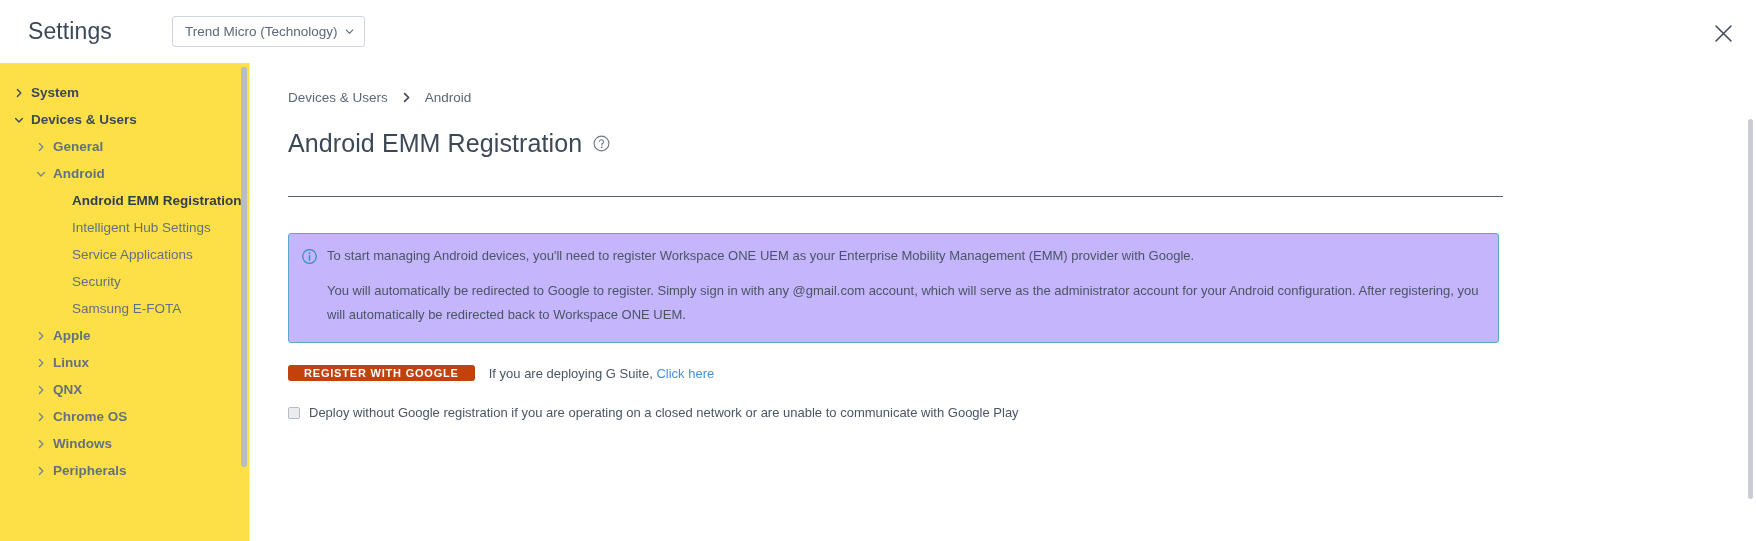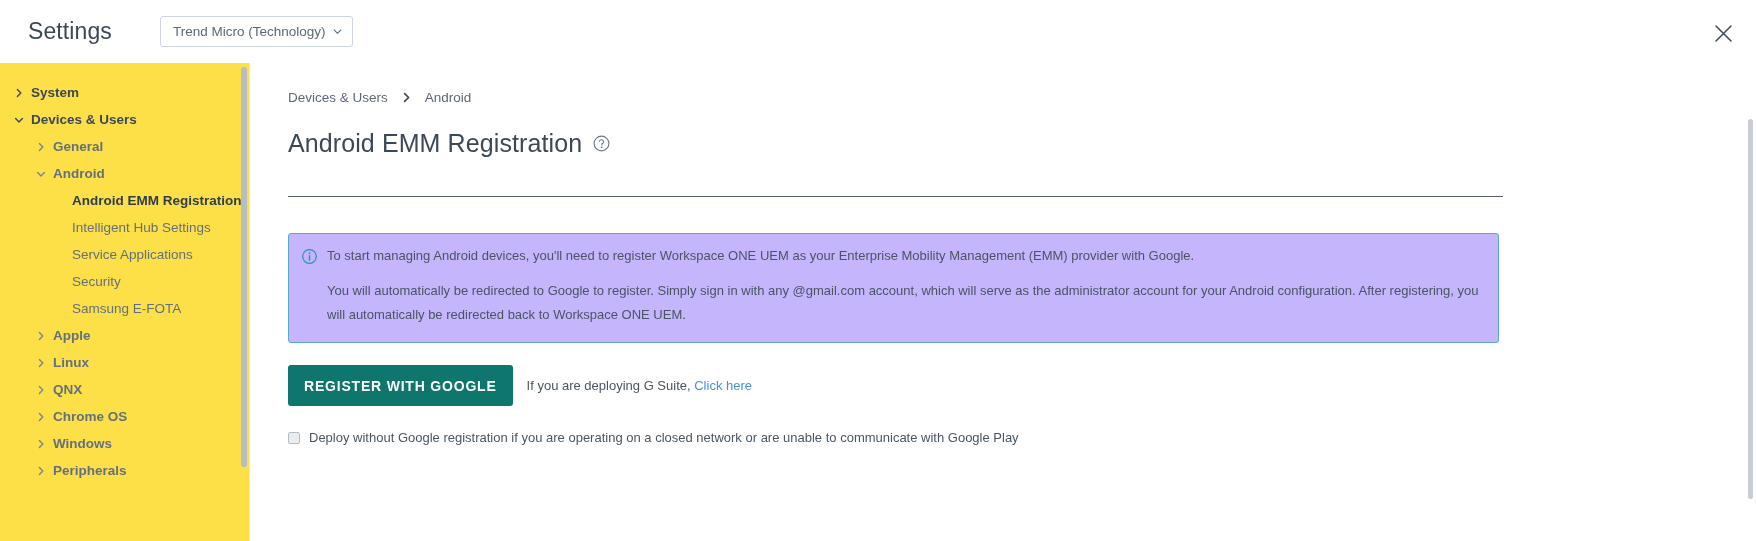--- a/index.html
+++ b/index.html
@@ -34,21 +34,21 @@
     flex-shrink: 0;
   }
   .header-title {
     margin-left: 28px;
     font-size: 23px;
     font-weight: 400;
     color: #3c4858;
     letter-spacing: 0.1px;
   }
   .org-select {
-    margin-left: 48px;
+    margin-left: 60px;
     height: 31px;
     border: 1px solid #cfd5e0;
     border-radius: 3px;
     background: #ffffff;
     display: flex;
     align-items: center;
     padding: 0 10px 0 12px;
     cursor: pointer;
     gap: 8px;
   }
@@ -197,27 +197,27 @@
     margin-top: 15px;
   }
 
   
   .action-row {
     margin-top: 22px;
     display: flex;
     align-items: center;
   }
   .btn-primary {
-    background: #0f766e;
+    background: #c2410c;
     color: #ffffff;
     border: none;
     border-radius: 3px;
-    height: 41px;
+    height: 16px;
     padding: 0 16px;
-    font-size: 14px;
+    font-size: 11px;
     font-weight: 700;
     letter-spacing: 0.8px;
     font-family: "Liberation Sans", sans-serif;
     cursor: pointer;
   }
   .action-note {
     margin-left: 14px;
     font-size: 13px;
     color: #4a5564;
   }

